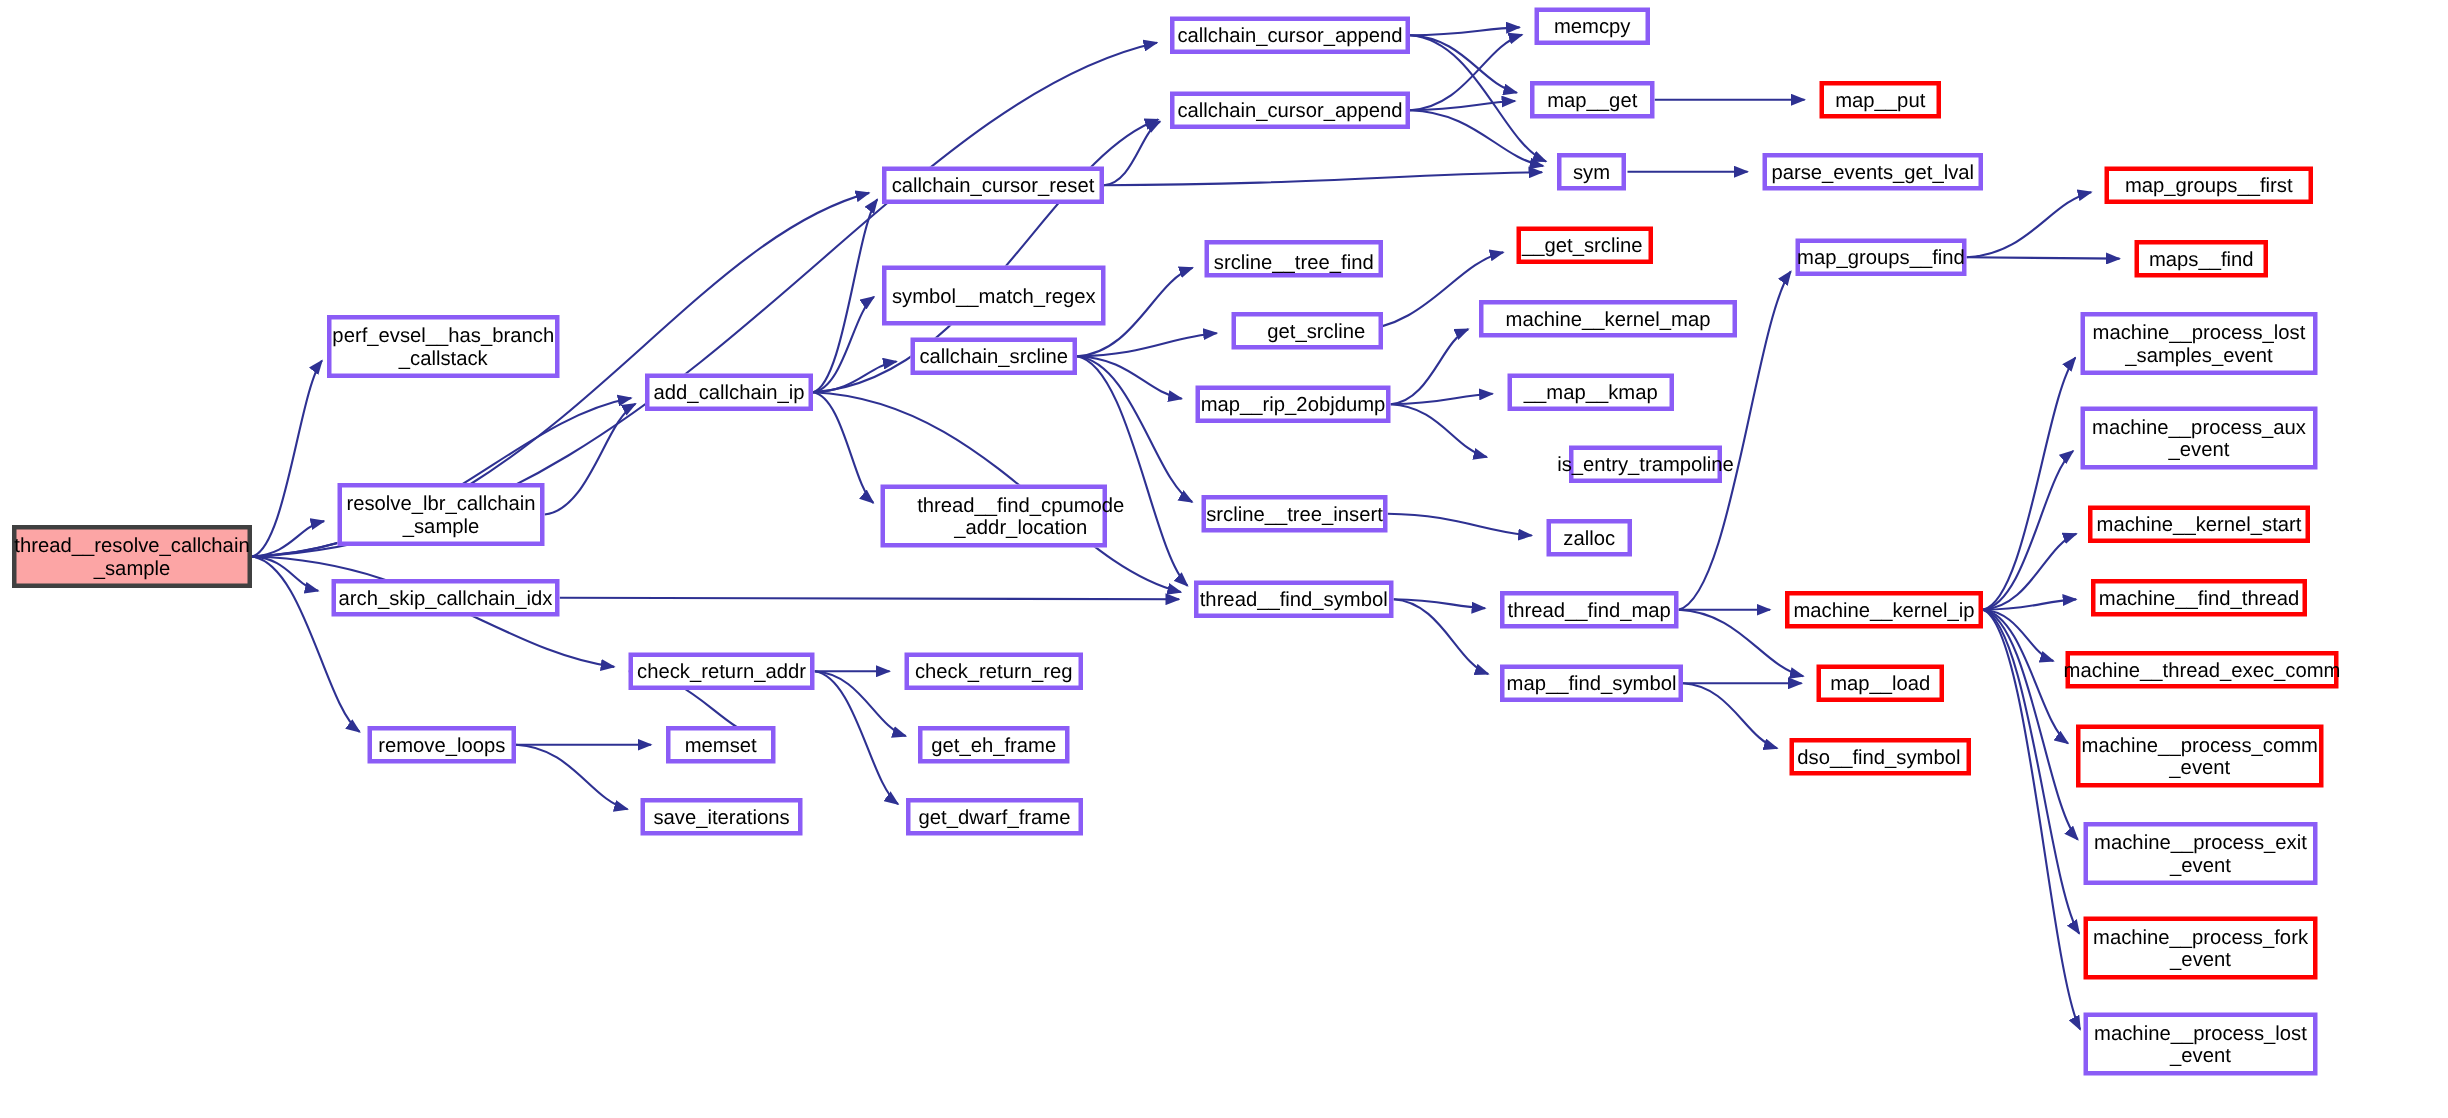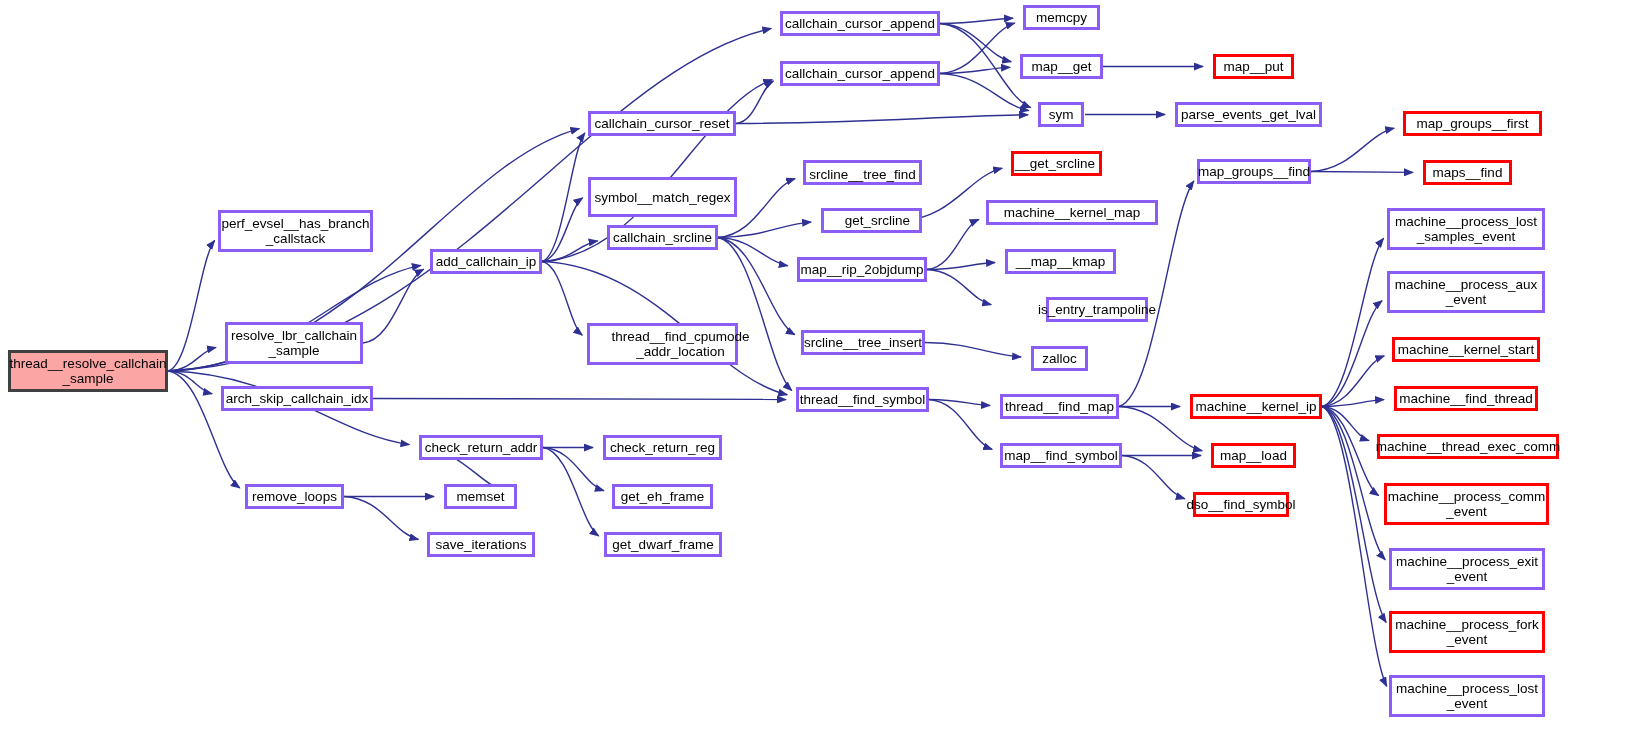--- a/index.html
+++ b/index.html
@@ -162,21 +162,21 @@
       <div class="node" style="left: 986px; top: 200px; width: 172px; height: 25px;"><span class="node-label">machine__kernel_map</span></div>
       <div class="node" style="left: 1005px; top: 249px; width: 111px; height: 25px;"><span class="node-label">__map__kmap</span></div>
       <div class="node" style="left: 1000px; top: 297px; width: 102px; height: 25px; margin-left: 46px;"><span class="node-label">is_entry_trampoline</span></div>
       <div class="node" style="left: 1031px; top: 346px; width: 57px; height: 25px;"><span class="node-label">zalloc</span></div>
       <div class="node" style="left: 1000px; top: 394px; width: 119px; height: 25px;"><span class="node-label">thread__find_map</span></div>
       <div class="node" style="left: 1000px; top: 443px; width: 122px; height: 25px;"><span class="node-label">map__find_symbol</span></div>
       <div class="node red" style="left: 1213px; top: 54px; width: 81px; height: 25px;"><span class="node-label">map__put</span></div>
       <div class="node" style="left: 1175px; top: 102px; width: 147px; height: 25px;"><span class="node-label">parse_events_get_lval</span></div>
       <div class="node" style="left: 1197px; top: 159px; width: 114px; height: 25px;"><span class="node-label">map_groups__find</span></div>
       <div class="node red" style="left: 1211px; top: 443px; width: 85px; height: 25px;"><span class="node-label">map__load</span></div>
-      <div class="node red" style="left: 1193px; top: 492px; width: 96px; height: 25px;"><span class="node-label">dso__find_symbol</span></div>
+      <div class="node red" style="left: 1193px; top: 492px; width: 121px; height: 25px; justify-content: flex-end;"><span class="node-label">dso__find_symbol</span></div>
       <div class="node red" style="left: 1190px; top: 394px; width: 132px; height: 25px;"><span class="node-label">machine__kernel_ip</span></div>
       <div class="node red" style="left: 1403px; top: 111px; width: 139px; height: 25px;"><span class="node-label">map_groups__first</span></div>
       <div class="node red" style="left: 1423px; top: 160px; width: 89px; height: 25px;"><span class="node-label">maps__find</span></div>
       <div class="node" style="left: 1387px; top: 208px; width: 158px; height: 42px;"><span class="node-label">machine__process_lost
 _samples_event</span></div>
       <div class="node" style="left: 1387px; top: 271px; width: 158px; height: 42px;"><span class="node-label">machine__process_aux
 _event</span></div>
       <div class="node red" style="left: 1392px; top: 337px; width: 148px; height: 25px;"><span class="node-label">machine__kernel_start</span></div>
       <div class="node red" style="left: 1394px; top: 386px; width: 144px; height: 25px;"><span class="node-label">machine__find_thread</span></div>
       <div class="node red" style="left: 1377px; top: 434px; width: 182px; height: 25px;"><span class="node-label">machine__thread_exec_comm</span></div>

